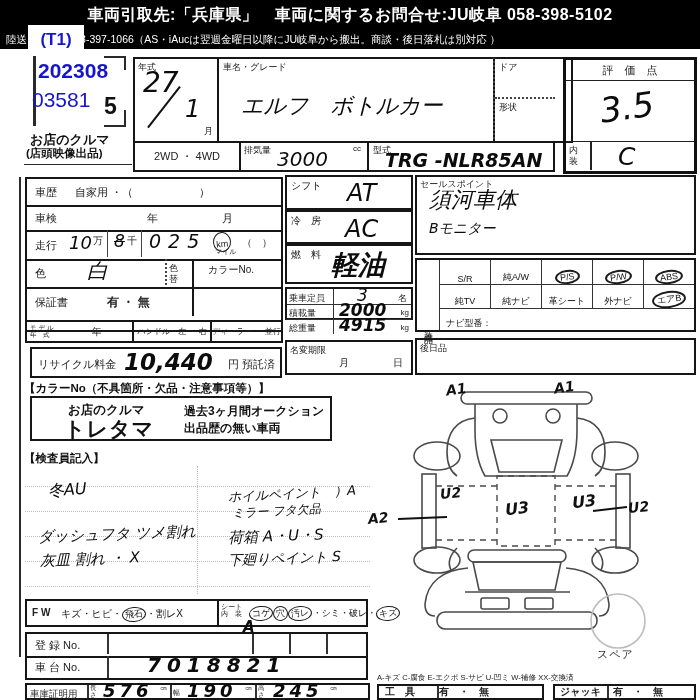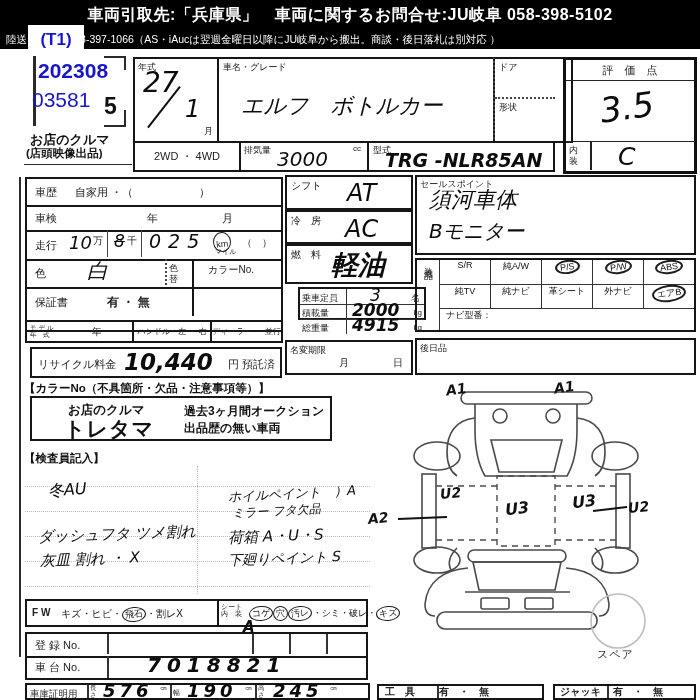--- a/index.html
+++ b/index.html
@@ -14,21 +14,21 @@
   .lb11{font-size:11px;color:#222;white-space:nowrap}
   .hw{font-family:"DejaVu Sans",sans-serif;font-style:italic;color:#0c0c0c;white-space:nowrap;line-height:1}
   .ctr{display:flex;align-items:center;justify-content:center}
   .oval{display:inline-block;border:2px solid #1c1c1c;border-radius:50%;padding:0 3px;transform:rotate(-7deg)}
   .oval1{display:inline-block;border:1.5px solid #1c1c1c;border-radius:50%;padding:0 2px;transform:rotate(-5deg)}
   .blue{color:#1616c8}
   .bar{background:#000;color:#fff}
   .vtx{writing-mode:vertical-rl;text-orientation:upright;letter-spacing:2px}
   .mark{position:absolute;font-family:"DejaVu Sans",sans-serif;font-style:italic;font-size:14px;font-weight:bold;color:#111}
   .grid-eq{position:absolute;display:grid;border:2px solid #161616;box-sizing:border-box}
-  .cell{border-left:1.5px solid #333;border-top:1.5px solid #333;display:flex;align-items:flex-start;justify-content:center;font-size:9px;white-space:nowrap}
+  .cell{border-left:1.5px solid #333;border-top:1.5px solid #333;display:flex;align-items:flex-end;justify-content:center;font-size:9px;white-space:nowrap}
   .cell.first{border-left:none}.cell.toprow{border-top:none}
 </style>
 </head>
 <body>
 
 <div id="sheet">
 
   <div class="abs bar ctr" style="left:0;top:0;width:700px;height:30px;font-weight:bold;font-size:16px;letter-spacing:.5px">
     <span>車両引取先:「兵庫県」　車両に関するお問合せ:JU岐阜 058-398-5102</span>
   </div>
@@ -145,21 +145,21 @@
     <span class="hw" style="position:absolute;left:60px;top:4px;font-size:24px">AT</span>
   </div>
   <div class="bx" style="left:285px;top:244px;width:128px;height:40px">
     <span class="lb10" style="position:absolute;left:4px;top:2px">燃　料</span>
     <span class="hw" style="position:absolute;left:44px;top:5px;font-size:27px;font-weight:bold">軽油</span>
   </div>
   <div class="bx" style="left:285px;top:210px;width:128px;height:34px">
     <span class="lb10" style="position:absolute;left:4px;top:2px">冷　房</span>
     <span class="hw" style="position:absolute;left:58px;top:5px;font-size:24px">AC</span>
   </div>
-  <div class="bx" style="left:298px;top:287px;width:128px;height:33px">
+  <div class="bx" style="left:285px;top:287px;width:128px;height:33px">
     <div class="abs" style="left:0;top:0;width:124px;height:15px;border-bottom:1px solid #333">
       <span class="lb" style="position:absolute;left:2px;top:3px">乗車定員</span>
       <span class="abs" style="left:46px;top:0;width:1px;height:15px;background:#333"></span>
       <span class="hw" style="position:absolute;left:70px;top:-2px;font-size:17px">3</span>
       <span class="lb" style="position:absolute;right:4px;top:3px">名</span>
     </div>
     <div class="abs" style="left:0;top:15px;width:124px;height:15px;border-bottom:1px solid #333">
       <span class="lb" style="position:absolute;left:2px;top:3px">積載量</span>
       <span class="abs" style="left:46px;top:0;width:1px;height:15px;background:#333"></span>
       <span class="hw" style="position:absolute;left:52px;top:-2px;font-size:17px;font-weight:bold">2000</span>
@@ -174,21 +174,21 @@
   </div>
   <div class="bx" style="left:285px;top:340px;width:128px;height:35px">
     <span class="lb" style="position:absolute;left:3px;top:2px">名変期限</span>
     <span class="lb10" style="position:absolute;left:52px;bottom:3px">月</span>
     <span class="lb10" style="position:absolute;right:8px;bottom:3px">日</span>
   </div>
 
   <div class="bx" style="left:415px;top:175px;width:281px;height:80px">
     <span class="lb" style="position:absolute;left:3px;top:1px">セールスポイント</span>
     <span class="hw" style="position:absolute;left:12px;top:12px;font-size:22px">須河車体</span>
-    <span class="hw" style="position:absolute;left:12px;top:44px;font-size:20px">Bモニター</span>
+    <span class="hw" style="position:absolute;left:12px;top:44px;font-size:14px">Bモニター</span>
   </div>
 
   <div class="grid-eq" style="left:415px;top:258px;width:281px;height:74px;grid-template-columns:22px repeat(5,1fr);grid-template-rows:24px 24px 22px">
     <div class="cell first toprow" style="grid-row:1/4">
       <span class="vtx lb">装備品</span>
     </div>
     <div class="cell toprow">
         <span>S/R</span>
       </div>
     <div class="cell toprow">
@@ -315,20 +315,21 @@
     <span class="abs" style="left:143px;top:0;width:1.5px;height:13px;background:#333"></span>
     <span class="lb" style="position:absolute;left:146px;top:3px;font-size:7px">幅</span>
     <span class="hw" style="position:absolute;left:160px;top:-3px;font-size:18px;letter-spacing:4px;font-weight:bold">190</span>
     <span class="lb" style="position:absolute;left:218px;top:-2px;font-size:7px">㎝</span>
     <span class="abs" style="left:228px;top:0;width:1.5px;height:13px;background:#333"></span>
     <span class="lb" style="position:absolute;left:231px;top:0;font-size:6.5px;width:8px;line-height:1.05;white-space:normal">高さ</span>
     <span class="hw" style="position:absolute;left:246px;top:-3px;font-size:18px;letter-spacing:4px;font-weight:bold">245</span>
     <span class="lb" style="position:absolute;left:303px;top:-2px;font-size:7px">㎝</span>
   </div>
 
+  <div class="abs" style="left:377px;top:673px;font-size:7.6px;white-space:nowrap;color:#222">A-キズ  C-腐食  E-エクボ  S-サビ  U-凹ミ  W-補修  XX-交換済</div>
   <div class="bx" style="left:377px;top:684px;width:167px;height:16px;display:flex;align-items:center">
     <span class="lb10" style="margin-left:6px;font-weight:bold">工　具</span>
     <span class="abs" style="left:58px;top:0;width:1.5px;height:12px;background:#333"></span>
     <span class="lb10" style="margin-left:24px;font-weight:bold">有　・　無</span>
   </div>
   <div class="bx" style="left:553px;top:684px;width:143px;height:16px;display:flex;align-items:center">
     <span class="lb10" style="margin-left:5px;font-weight:bold">ジャッキ</span>
     <span class="abs" style="left:52px;top:0;width:1.5px;height:12px;background:#333"></span>
     <span class="lb10" style="margin-left:12px;font-weight:bold">有　・　無</span>
   </div>

